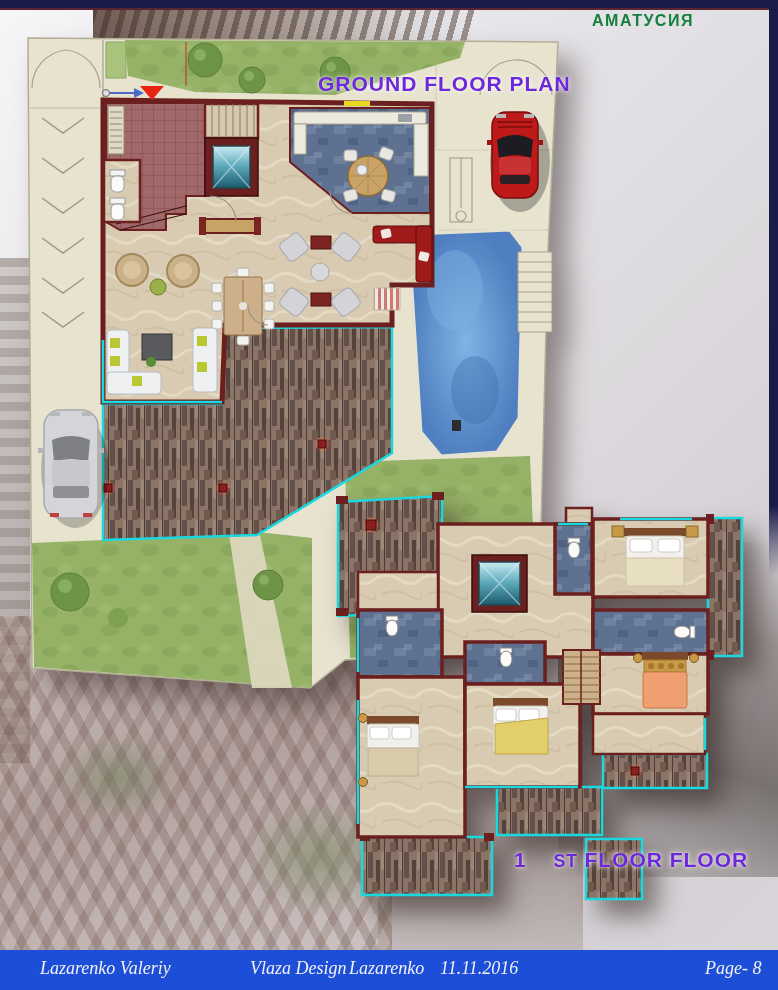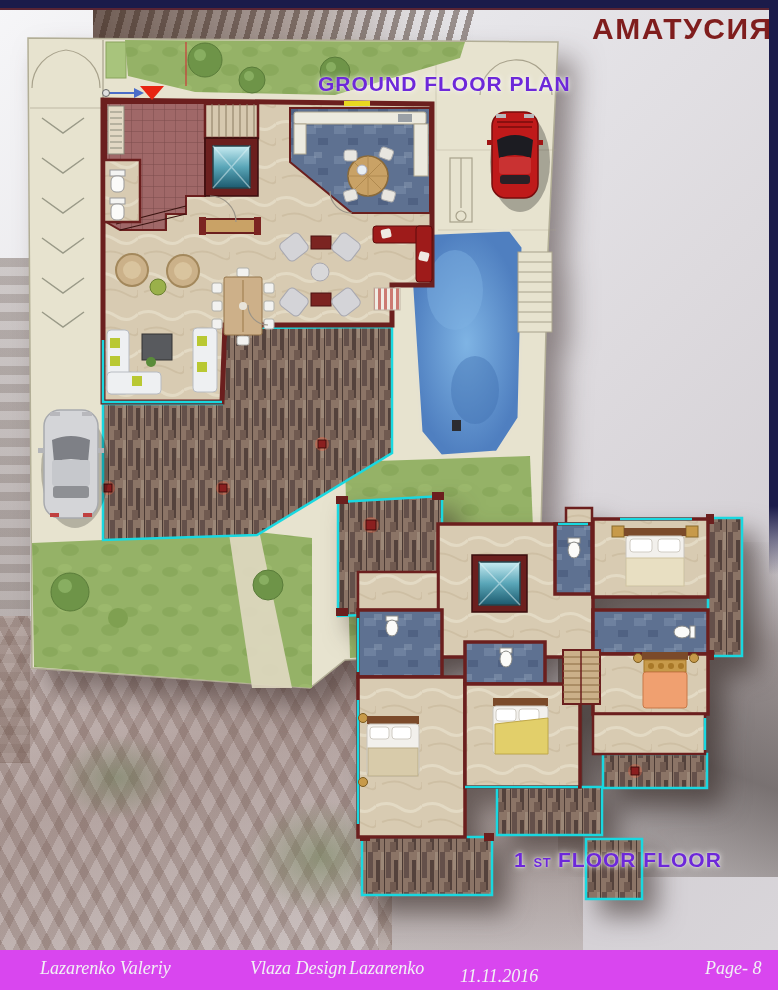--- a/index.html
+++ b/index.html
@@ -4,24 +4,24 @@
 <style>
   html,body{margin:0;padding:0;}
   body{width:778px;height:990px;position:relative;overflow:hidden;
        background:linear-gradient(135deg,#f6f6f8 0%,#e6e5e9 30%,#dddade 55%,#d3cfd4 80%,#d9d6da 100%);
        font-family:"Liberation Sans", sans-serif;}
   .abs{position:absolute;}
   
   .topbar{left:0;top:0;width:778px;height:8px;background:#1b1b4a;border-bottom:2px solid #5a2433;z-index:6;}
   .rightbar{right:0;top:0;width:9px;height:575px;z-index:6;
             background:linear-gradient(#1b1b4a 0 88%,rgba(27,27,74,0) 100%);}
-  .footer{left:0;bottom:0;width:778px;height:40px;background:#d946ef;z-index:7;
+  .footer{left:0;bottom:0;width:778px;height:40px;background:#1d4ed8;z-index:7;
           font-family:"Liberation Serif", serif;font-style:italic;color:#f2f2f5;}
   .footer span{position:absolute;top:8px;font-size:18px;white-space:nowrap;}
-  .f-author{left:40px;} .f-studio{left:207px;margin-left:43px;} .f-city{left:349px;} .f-date{left:460px;margin-top:8px;} .f-page{left:705px;text-align:center;}
+  .f-author{left:40px;} .f-studio{left:207px;margin-left:43px;} .f-city{left:349px;} .f-date{left:440px;} .f-page{left:705px;text-align:center;}
   
   .ph{z-index:0;pointer-events:none;}
   .ph-roof{left:93px;top:4px;width:382px;height:46px;border-radius:4px;
       background:
         repeating-linear-gradient(105deg,rgba(60,40,30,.45) 0 6px,rgba(0,0,0,0) 6px 14px),
         linear-gradient(90deg,rgba(88,66,56,.85),rgba(122,100,88,.55) 55%,rgba(160,150,145,.18) 82%,rgba(0,0,0,0));}
   .ph-left{left:0;top:258px;width:30px;height:505px;
       background:repeating-linear-gradient(rgba(100,85,78,.25) 0 9px,rgba(0,0,0,0) 9px 18px),
                  linear-gradient(rgba(160,148,142,.4),rgba(128,112,104,.5));}
   .ph-bl{left:0;top:616px;width:392px;height:342px;
@@ -33,26 +33,26 @@
   .bush1{left:55px;top:735px;width:125px;height:85px;background:radial-gradient(rgba(112,128,92,.55),rgba(0,0,0,0) 70%);}
   .bush2{left:245px;top:800px;width:150px;height:115px;background:radial-gradient(rgba(118,134,94,.6),rgba(0,0,0,0) 70%);}
   .ph-br{left:558px;top:542px;width:220px;height:335px;
       background:linear-gradient(200deg,rgba(70,55,48,0) 0%,rgba(70,55,48,.4) 25%,rgba(44,34,30,.55) 60%,rgba(95,84,78,.35) 88%,rgba(0,0,0,0));}
   .ph-cb{left:378px;top:690px;width:205px;height:265px;
       background:linear-gradient(rgba(118,92,76,.3),rgba(92,70,58,.4) 60%,rgba(140,120,108,.25));}
   
   .ground-svg{left:0;top:0;z-index:2;filter:drop-shadow(16px 18px 14px rgba(55,40,38,.5));}
   .first-svg{left:330px;top:492px;z-index:3;filter:drop-shadow(14px 16px 13px rgba(45,32,30,.55));}
   
-  .title{left:592px;top:12px;z-index:6;font-size:30px;font-weight:bold;letter-spacing:1.5px;color:#7f1d1d;}
+  .title{left:592px;top:12px;z-index:6;font-size:16px;font-weight:bold;letter-spacing:1.5px;color:#15803d;}
   .plan-label{z-index:4;font-weight:bold;color:#6d28d9;letter-spacing:1px;white-space:nowrap;
               text-shadow:0 0 6px rgba(255,255,255,.85),0 0 2px rgba(255,255,255,.8);}
   .lbl-ground{left:318px;top:72px;font-size:21px;}
   .lbl-first{left:514px;top:848px;font-size:21px;}
-  .lbl-first .small{font-size:13px;letter-spacing:.5px;}
+  .lbl-first .small{font-size:18px;letter-spacing:.5px;margin-left:20px;}
 </style>
 </head>
 <body>
 
 <svg width="0" height="0" style="position:absolute" aria-hidden="true">
   <defs>
     <pattern id="plank" width="18" height="40" patternUnits="userSpaceOnUse">
       <rect width="18" height="40" fill="#8b7466"></rect>
       <rect x="2" y="0" width="5" height="26" fill="#64504a"></rect>
       <rect x="10" y="8" width="4" height="30" fill="#54423c"></rect>

